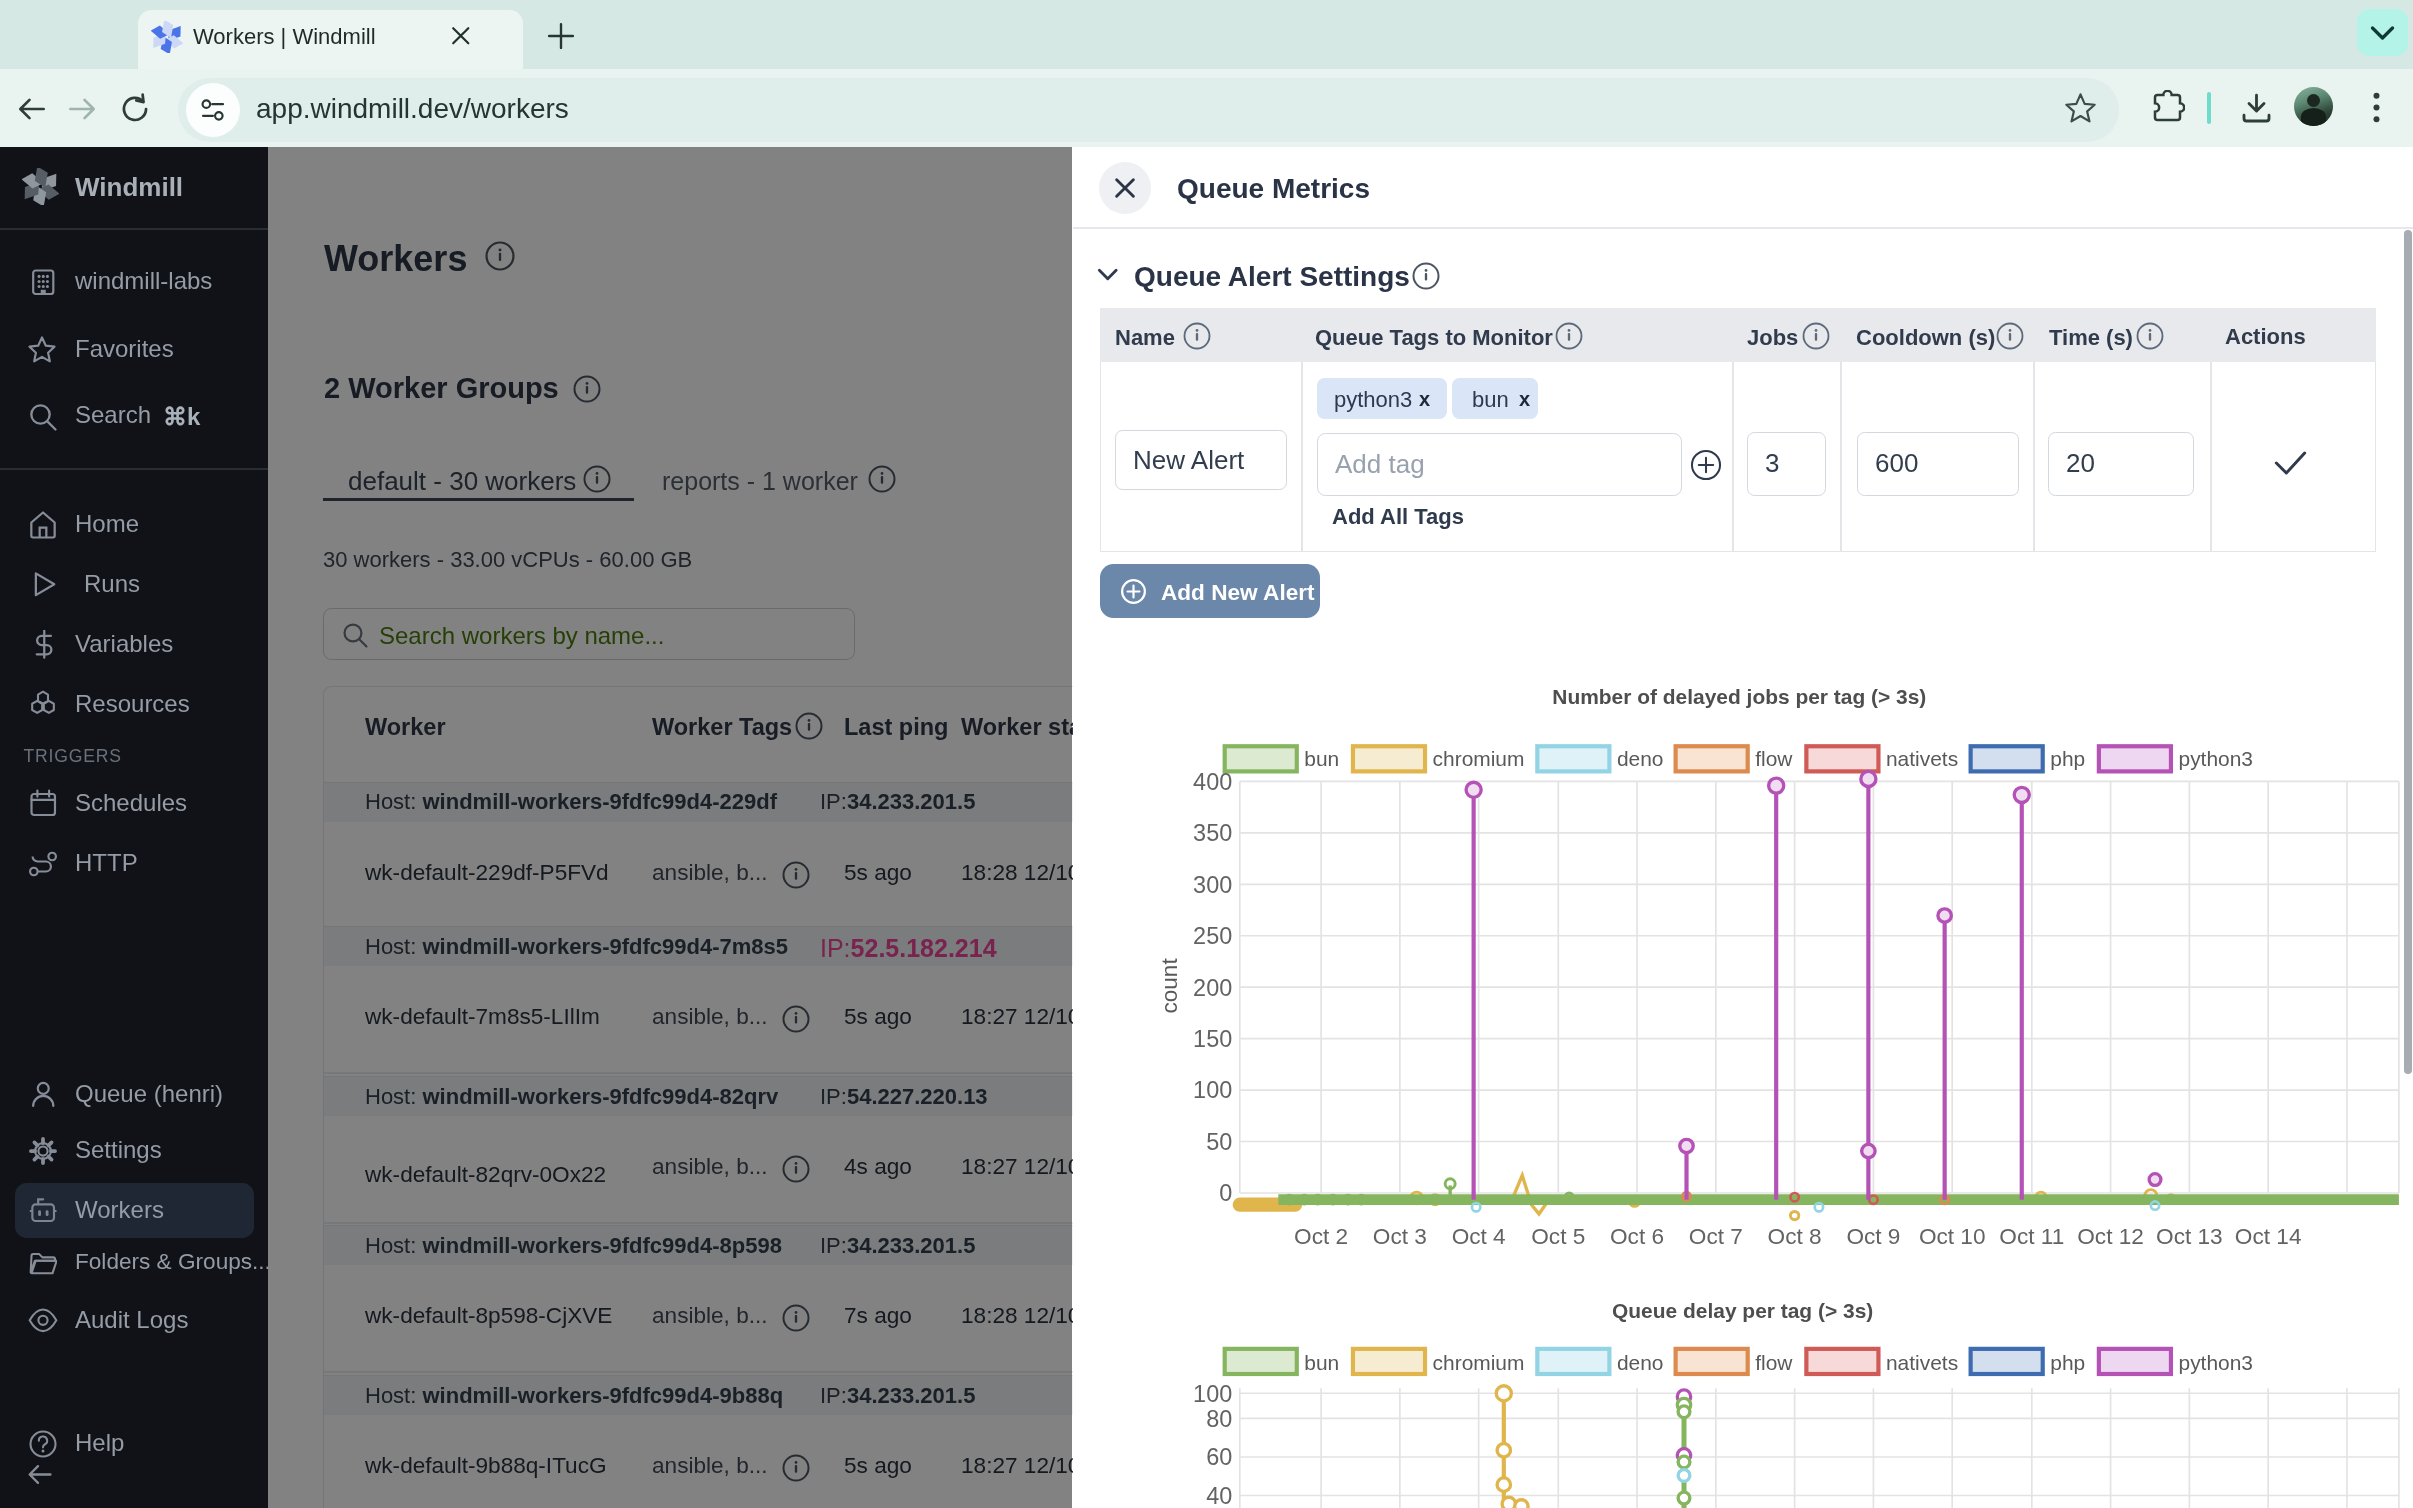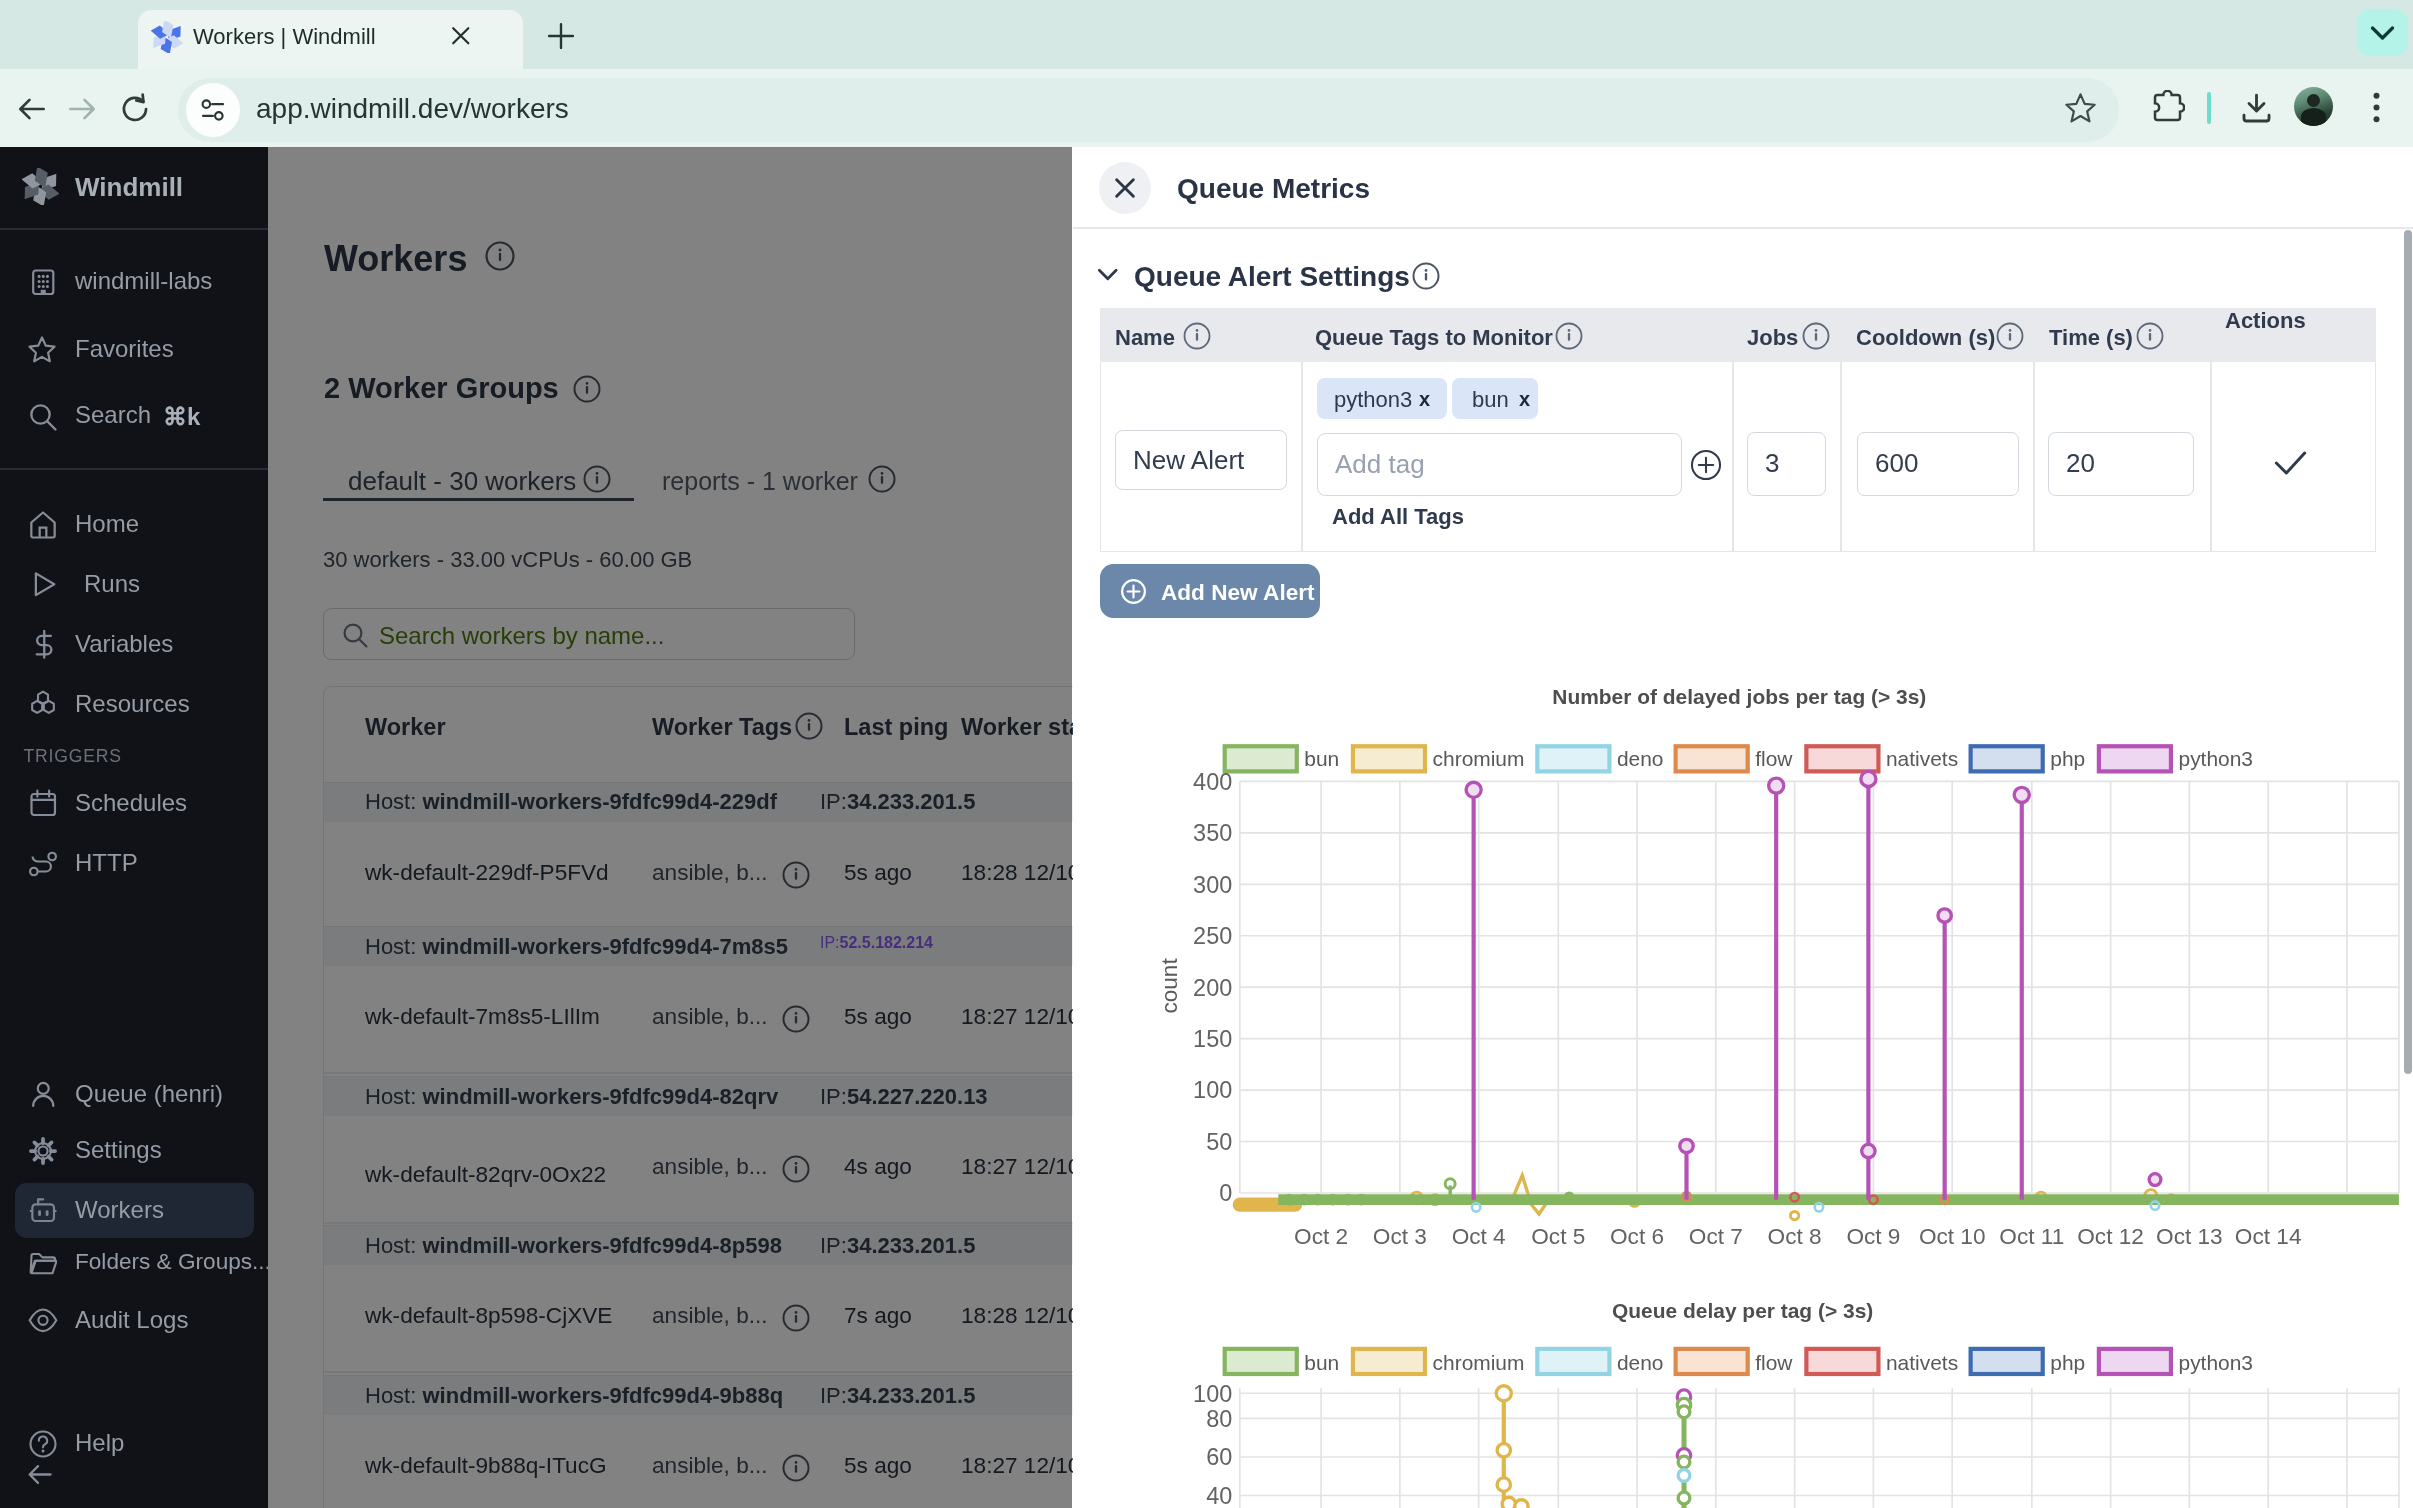--- a/index.html
+++ b/index.html
@@ -242,21 +242,21 @@
       <span class="txt" style="left:652px;top:860px;font-size:22.6px;color:#424c58">ansible, b...</span>
       <svg style="position:absolute;left:781px;top:860px" width="30" height="30" viewBox="0 0 36 36">
         <circle cx="18" cy="18" r="15" fill="none" stroke="#4b5563" stroke-width="2.4"></circle>
         <circle cx="18" cy="11.25" r="1.65" fill="#4b5563"></circle>
         <rect x="16.6" y="14.25" width="2.8" height="9.3" rx="1.2" fill="#4b5563"></rect>
       </svg>
       <span class="txt" style="left:844px;top:860px;font-size:22.6px;color:#2a333f">5s ago</span>
       <span class="txt" style="left:961px;top:860px;font-size:22.6px;color:#2a333f">18:28 12/10</span>
       <div class="abs" style="left:324px;top:926px;width:1824px;height:40px;background:#f2f3f5;border-top:1.7px solid #e5e7ea"></div>
       <span class="txt" style="left:365px;top:934px;font-size:22px;color:#333f4d">Host: <b>windmill-workers-9fdfc99d4-7m8s5</b></span>
-      <span class="txt" style="left:820px;top:934px;font-size:16px;color:#8b5cf6">IP:<b>52.5.182.214</b></span>
+      <span class="txt" style="left:820px;top:934px;font-size:25px;color:#ec4899">IP:<b>52.5.182.214</b></span>
       <div class="abs" style="left:324px;top:966px;width:1824px;height:1.7px;background:#e9ebee;margin-top:106px"></div>
       <span class="txt" style="left:365px;top:1004px;font-size:22.6px;color:#2a333f">wk-default-7m8s5-LIlIm</span>
       <span class="txt" style="left:652px;top:1004px;font-size:22.6px;color:#424c58">ansible, b...</span>
       <svg style="position:absolute;left:781px;top:1004px" width="30" height="30" viewBox="0 0 36 36">
         <circle cx="18" cy="18" r="15" fill="none" stroke="#4b5563" stroke-width="2.4"></circle>
         <circle cx="18" cy="11.25" r="1.65" fill="#4b5563"></circle>
         <rect x="16.6" y="14.25" width="2.8" height="9.3" rx="1.2" fill="#4b5563"></rect>
       </svg>
       <span class="txt" style="left:844px;top:1004px;font-size:22.6px;color:#2a333f">5s ago</span>
       <span class="txt" style="left:961px;top:1004px;font-size:22.6px;color:#2a333f">18:27 12/10</span>
@@ -347,21 +347,21 @@
     <circle cx="18" cy="18" r="15" fill="none" stroke="#5d6a7a" stroke-width="2.2"></circle>
     <circle cx="18" cy="11.25" r="1.65" fill="#5d6a7a"></circle>
     <rect x="16.6" y="14.25" width="2.8" height="9.3" rx="1.2" fill="#5d6a7a"></rect>
   </svg>
 <span class="txt" style="left:2049px;top:325px;font-size:22px;font-weight:bold;color:#303b4d">Time (s)</span>
 <svg style="position:absolute;left:2135px;top:321px" width="30" height="30" viewBox="0 0 36 36">
     <circle cx="18" cy="18" r="15" fill="none" stroke="#5d6a7a" stroke-width="2.2"></circle>
     <circle cx="18" cy="11.25" r="1.65" fill="#5d6a7a"></circle>
     <rect x="16.6" y="14.25" width="2.8" height="9.3" rx="1.2" fill="#5d6a7a"></rect>
   </svg>
-<span class="txt" style="left:2225px;top:308px;font-size:22px;font-weight:bold;color:#303b4d">Actions</span>
+<span class="txt" style="left:2225px;top:324px;font-size:22px;font-weight:bold;color:#303b4d">Actions</span>
 <div class="abs" style="left:1115px;top:430px;width:172px;height:60px;border:1.7px solid #d3d7de;border-radius:7.5px"></div>
 <span class="txt" style="left:1133px;top:445px;font-size:26px;color:#323d4f">New Alert</span>
 <div class="abs" style="left:1317px;top:378px;width:130px;height:41px;background:#dbe5f8;border-radius:7.5px"></div>
 <span class="txt" style="left:1334px;top:387px;font-size:22px;color:#2d3950">python3</span>
 <span class="txt" style="left:1419px;top:388px;font-size:20px;font-weight:bold;color:#1f2937">x</span>
 <div class="abs" style="left:1452px;top:378px;width:86px;height:41px;background:#dbe5f8;border-radius:7.5px"></div>
 <span class="txt" style="left:1472px;top:387px;font-size:22px;color:#2d3950">bun</span>
 <span class="txt" style="left:1519px;top:388px;font-size:20px;font-weight:bold;color:#1f2937">x</span>
 <div class="abs" style="left:1317px;top:433px;width:365px;height:63px;border:1.7px solid #d3d7de;border-radius:8.4px"></div>
 <span class="txt" style="left:1335px;top:449px;font-size:26px;color:#98a1ae">Add tag</span>

